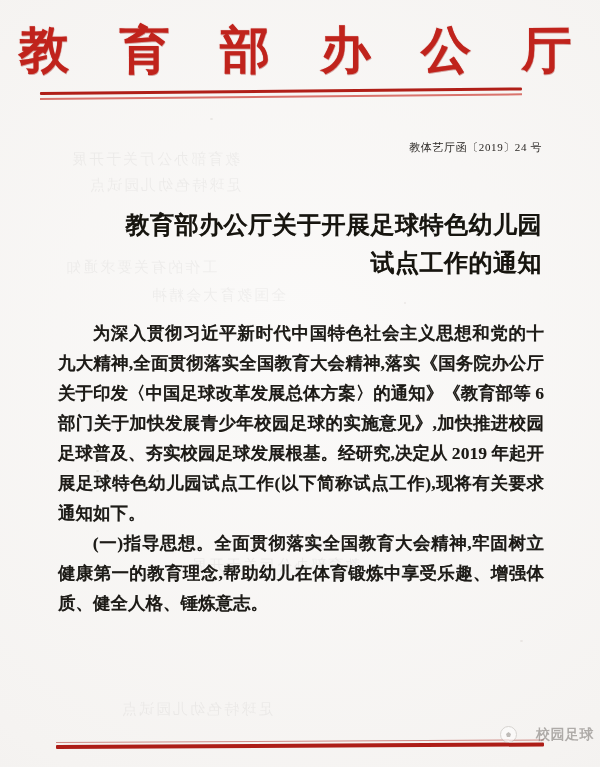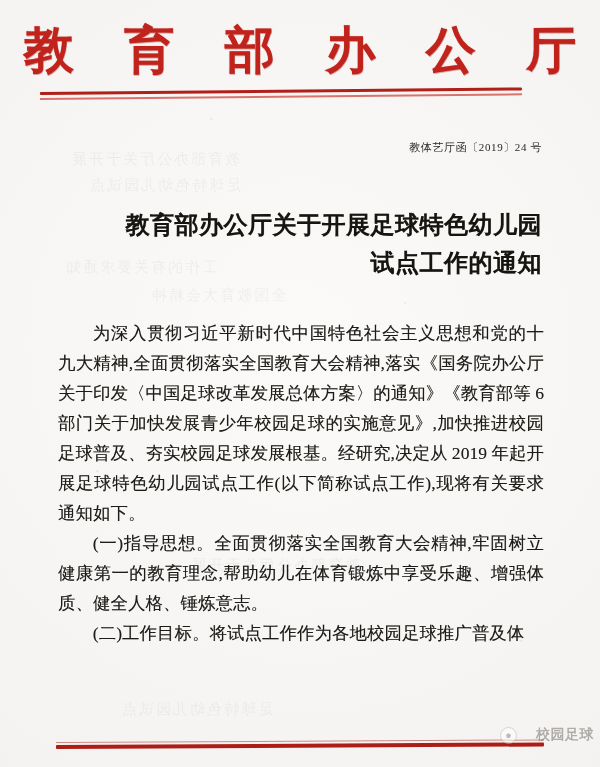--- a/index.html
+++ b/index.html
@@ -36,21 +36,20 @@
     background: #cfc9c4;
     opacity: .35;
     border-radius: 50%;
     pointer-events: none;
   }
 
   
   #masthead {
     position: absolute;
     left: 0; right: 0; top: 18px;
-    text-align: center;
   }
   #masthead .mh-text {
     display: inline-block;
     font-family: "Liberation Serif", "DejaVu Serif", serif;
     font-weight: 700;
     font-size: 50px;
     line-height: 64px;
     letter-spacing: 19px;
     text-indent: 19px;
     color: #c0231c;
@@ -114,21 +113,21 @@
     margin: 0;
     font-size: 17.4px;
     line-height: 30px;
     color: #1d1b17;
     text-align: justify;
     text-justify: inter-ideograph;
     letter-spacing: 0.1px;
     font-family: "Liberation Serif", "DejaVu Serif", serif;
     text-shadow: 0.25px 0 0 rgba(25,23,19,.42);
   }
-  #body p.indent { text-indent: 2em; }
+  #body p.indent { text-indent: 2em; font-weight: bold; }
   #body p.heading {
     font-weight: 700;
     text-indent: 2em;
     letter-spacing: 0.3px;
     text-shadow: 0.35px 0 0 rgba(25,23,19,.6);
   }
 
   
   #foot-rule {
     position: absolute;
@@ -147,21 +146,21 @@
     width: 100%; height: 3.4px;
     background: #ad1d17;
     border-radius: 1px;
   }
 
   
   #watermark {
     position: absolute;
     right: 6px; top: 726px;
     display: flex;
-    align-items: flex-end;
+    align-items: flex-start;
     gap: 19px;
     opacity: 0.52;
     pointer-events: none;
   }
   #watermark .ball {
     position: relative;
     width: 15px; height: 15px;
     border-radius: 50%;
     background: #ffffff;
     border: 1.2px solid #b9b5b0;
@@ -214,21 +213,20 @@
   <div id="docnum">教体艺厅函〔2019〕24 号</div>
 
   <div id="title">
     <div class="tline">教育部办公厅关于开展足球特色幼儿园</div>
     <div class="tline">试点工作的通知</div>
   </div>
 
   <div id="body">
     <p class="indent">为深入贯彻习近平新时代中国特色社会主义思想和党的十九大精神,全面贯彻落实全国教育大会精神,落实《国务院办公厅关于印发〈中国足球改革发展总体方案〉的通知》《教育部等 6 部门关于加快发展青少年校园足球的实施意见》,加快推进校园足球普及、夯实校园足球发展根基。经研究,决定从 2019 年起开展足球特色幼儿园试点工作(以下简称试点工作),现将有关要求通知如下。</p>
     <p class="indent">(一)指导思想。全面贯彻落实全国教育大会精神,牢固树立健康第一的教育理念,帮助幼儿在体育锻炼中享受乐趣、增强体质、健全人格、锤炼意志。</p>
-    <p class="indent">(二)工作目标。将试点工作作为各地校园足球推广普及体</p>
   </div>
 
   <div id="foot-rule">
     <div class="thin"></div>
     <div class="thick"></div>
   </div>
 
   <div id="watermark">
     <span class="ball"></span>
     <span class="wm-text">校园足球</span>

